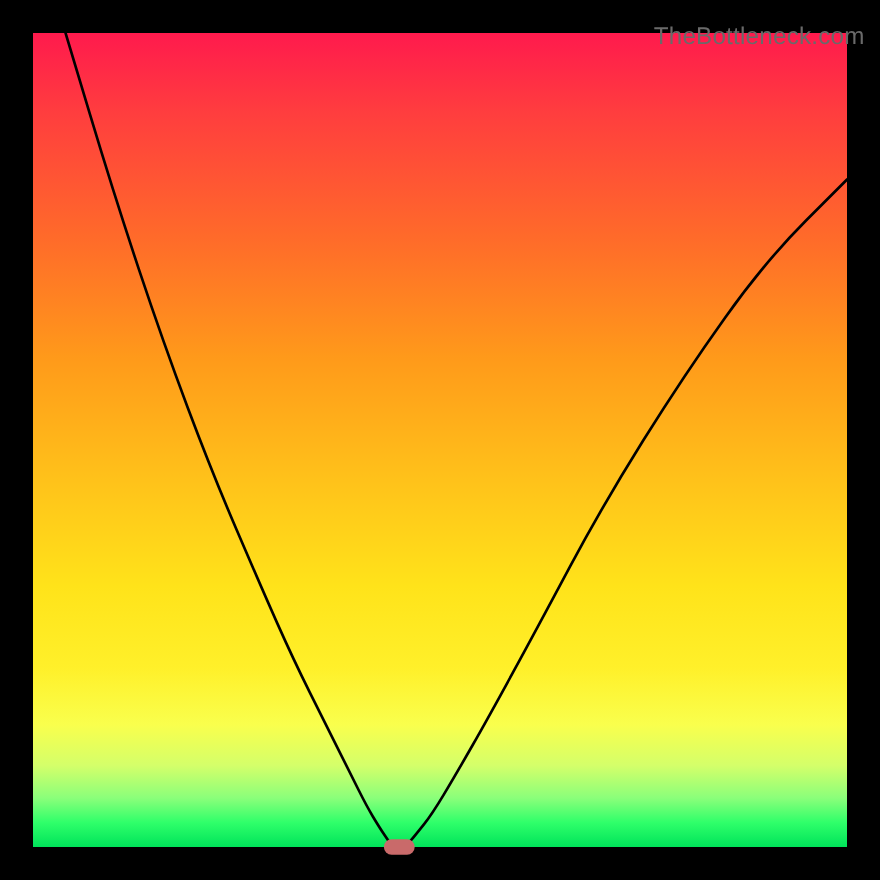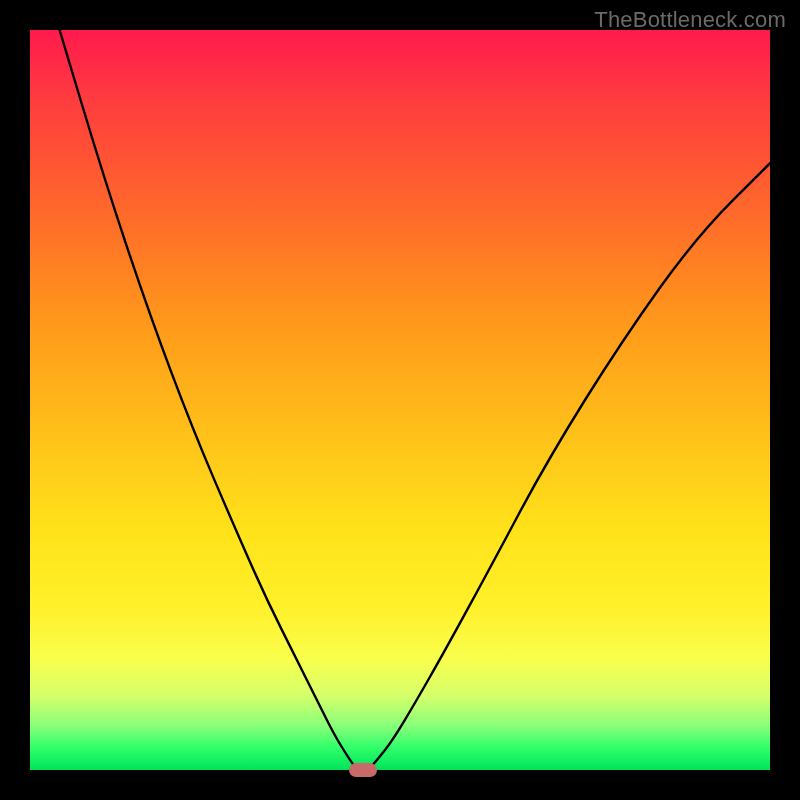--- a/index.html
+++ b/index.html
@@ -33,21 +33,21 @@
       #fff02a 78%,
       #f9ff4d 85%,
       #d4ff6a 90%,
       #8aff7a 94%,
       #2fff6a 97%,
       #00e35a 100%
     );
   }
   .watermark {
     position: absolute;
-    top: 7px;
+    top: 20px;
     right: 14px;
     color: #6a6a6a;
     font-size: 22px;
     font-weight: 500;
     letter-spacing: 0.2px;
     z-index: 10;
   }
   svg.curve {
     position: absolute;
     left: 0;

